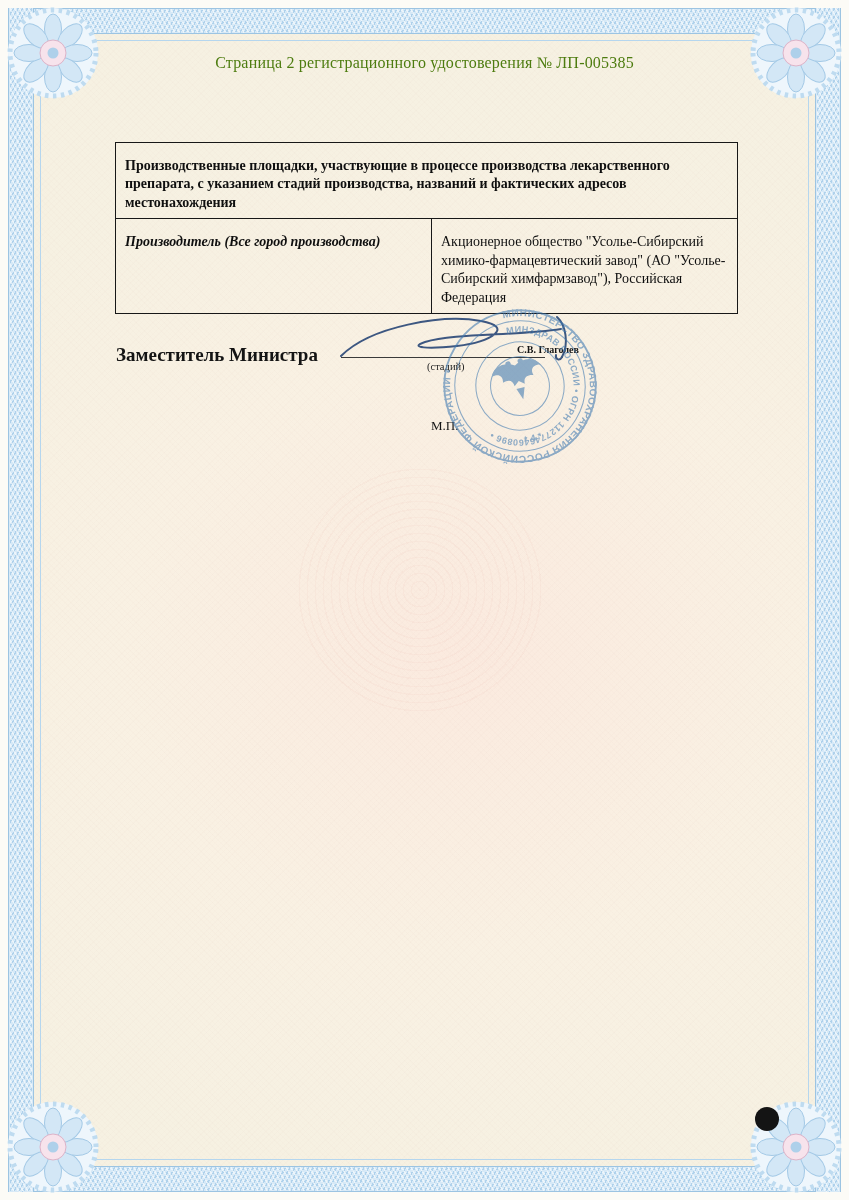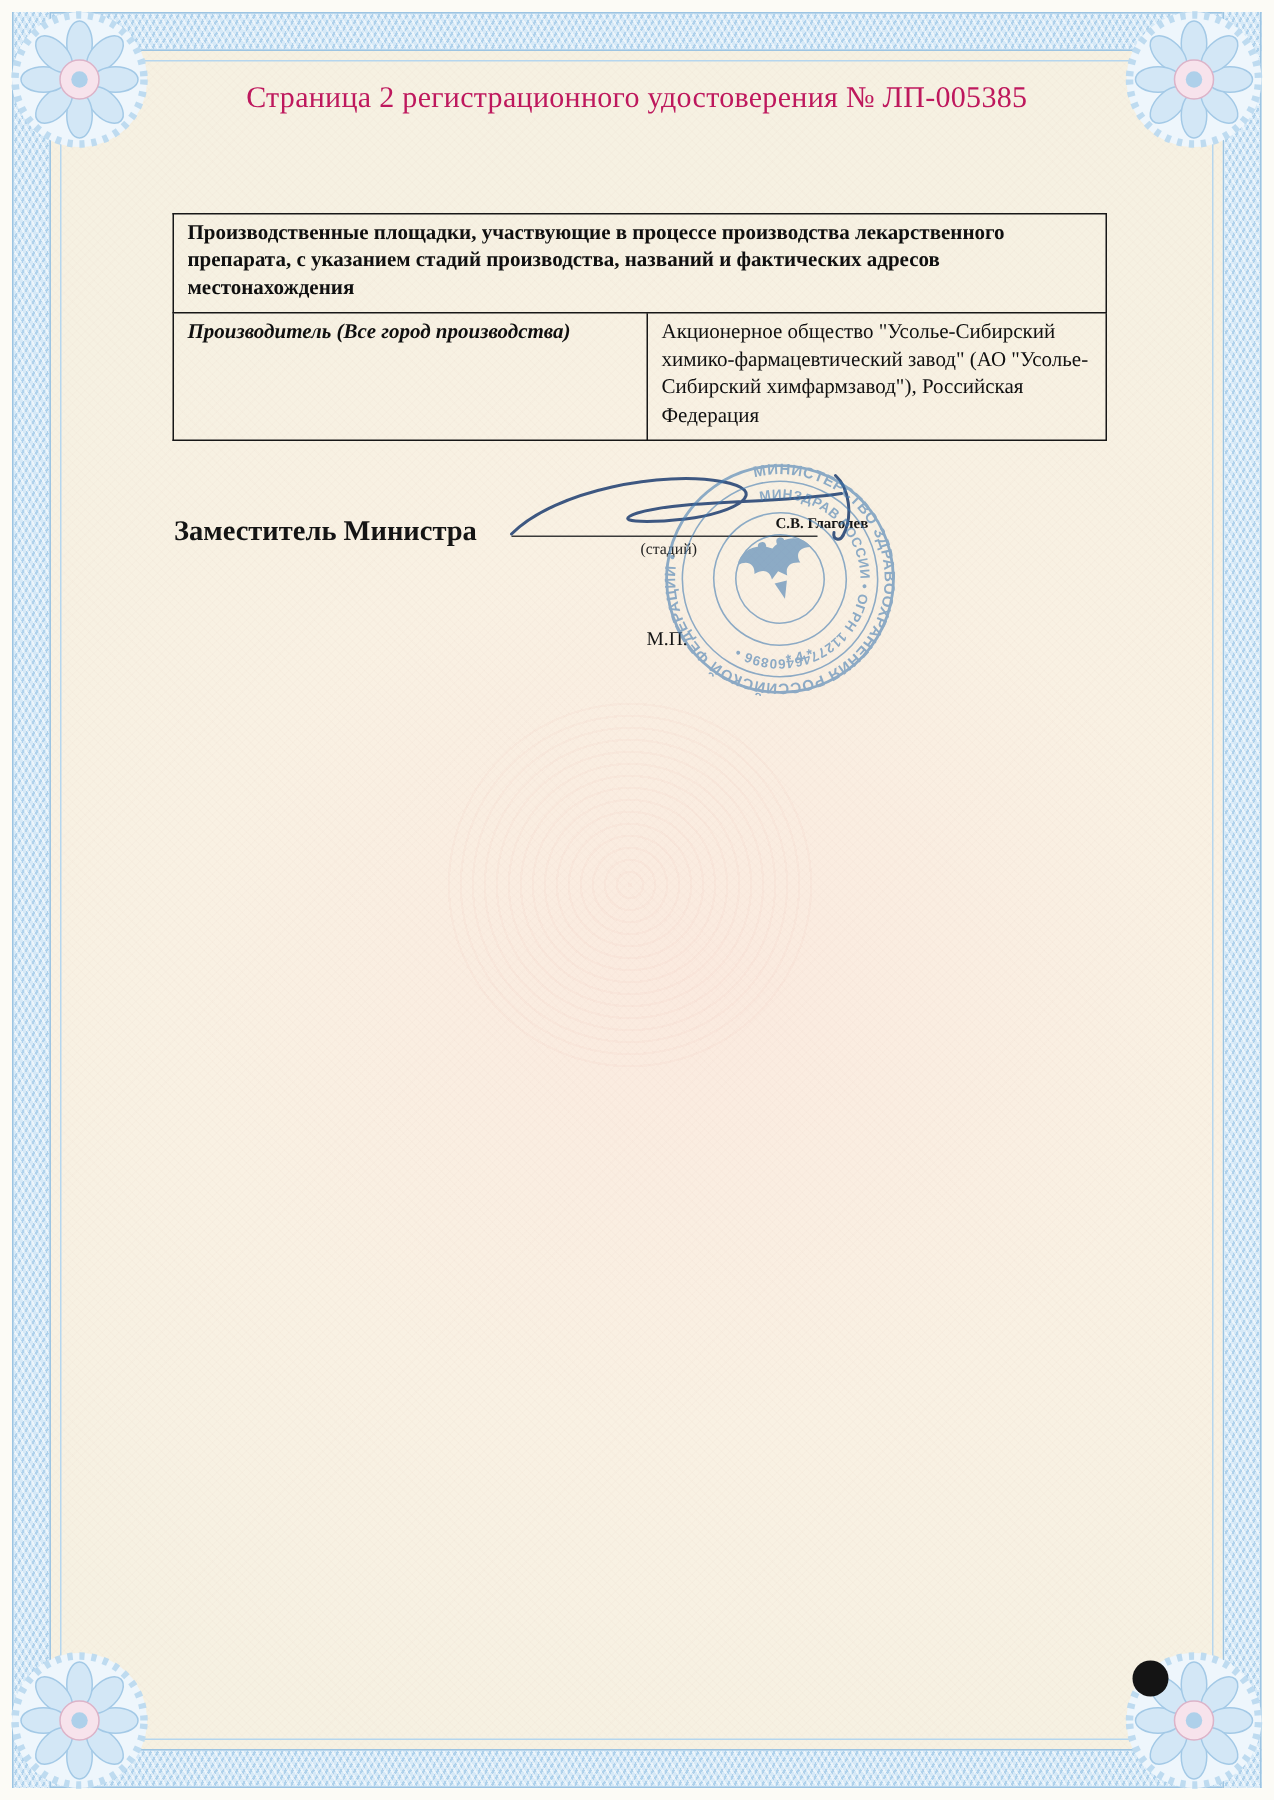--- a/index.html
+++ b/index.html
@@ -49,29 +49,29 @@
   .corner.bl { left:5px;  bottom:5px; transform:scaleY(-1); }
   .corner.br { right:5px; bottom:5px; transform:scale(-1,-1); }
   .punch {
     position:absolute; left:755px; top:1107px; width:24px; height:24px;
     border-radius:50%; background:#141414;
   }
 
   
   .doc-header {
     position:absolute; top:54px; left:0; right:0;
-    text-align:center; font-size:20px; letter-spacing:.2px; color:#be185d;
+    text-align:center; font-size:16px; letter-spacing:.2px; color:#4d7c0f;
   }
   .prod-table {
     position:absolute; left:115px; top:142px; width:623px;
     border-collapse:collapse; font-size:14px; color:#0f0f0f;
   }
   .prod-table td {
     border:1.6px solid #171717;
-    padding:4px 9px 6px;
+    padding:14px 9px 6px;
     vertical-align:top;
     line-height:1.32;
   }
   .th-cell { font-weight:700; }
   .producer-label { font-weight:700; font-style:italic; width:316px; }
 
   .official-title { position:absolute; left:116px; top:344px; font-weight:700; font-size:19px; }
   .official-name  { position:absolute; left:517px; top:344px; font-weight:700; font-size:10px; }
   .sig-line {
     position:absolute; left:341px; top:338px; width:204px; height:20px;

